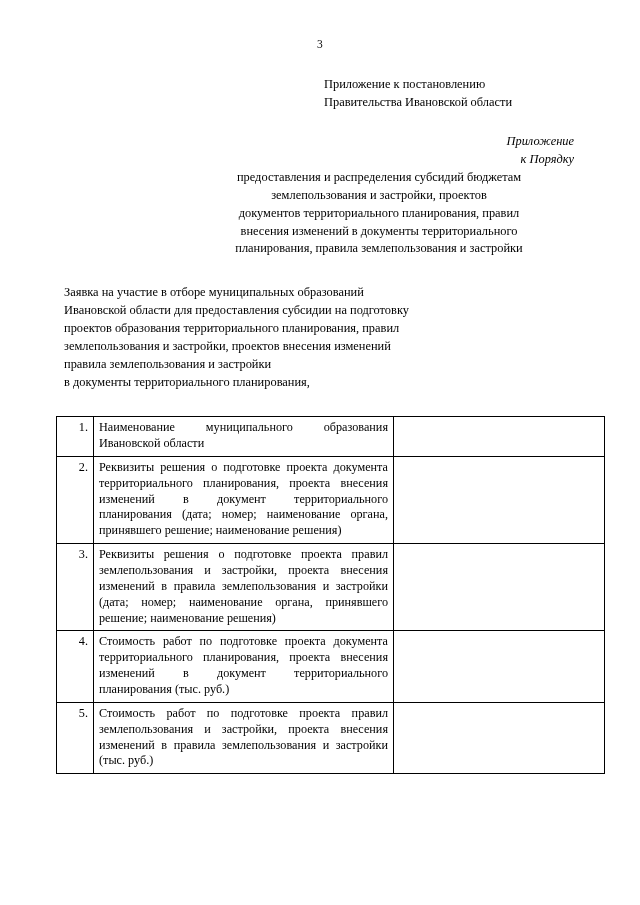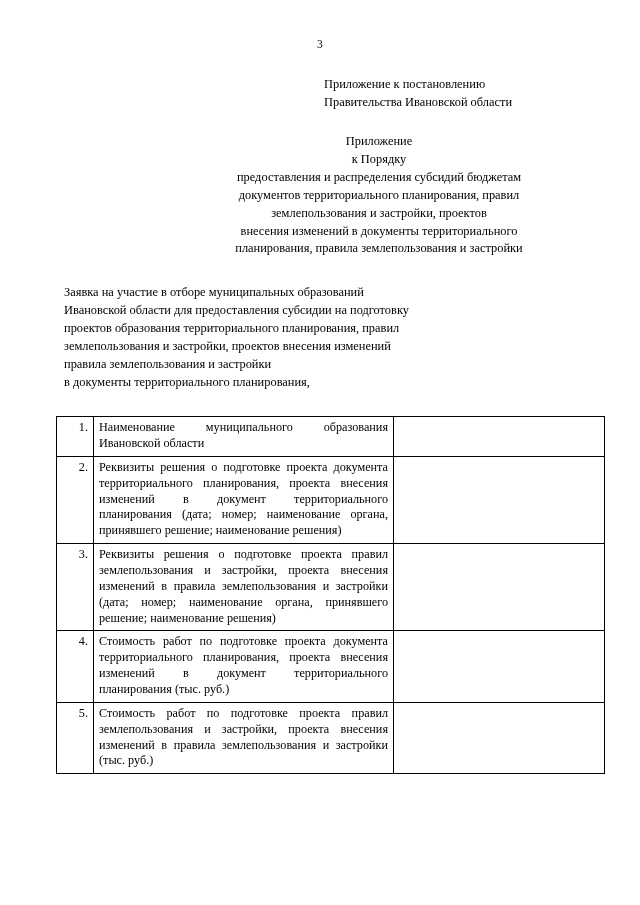--- a/index.html
+++ b/index.html
@@ -44,21 +44,22 @@
 
   .block-annex2 {
     width: 390px;
     margin-left: auto;
     margin-right: 10px;
     text-align: center;
     font-size: 12.4px;
     line-height: 1.44;
   }
   .block-annex2 .hdr {
-    text-align: center;
+    text-align: right;
+    font-style: italic;
   }
 
   .block-title {
     width: 100%;
     text-align: left;
     font-size: 12.4px;
     line-height: 1.45;
     padding: 0 8px;
     box-sizing: border-box;
   }
@@ -103,22 +104,22 @@
     <div class="ln">Приложение к постановлению</div>
     <div class="ln">Правительства Ивановской области</div>
   </div>
 
   <div class="gap-1"></div>
 
   <div class="block-annex2">
     <div class="hdr">Приложение</div>
     <div class="hdr">к Порядку</div>
     <div>предоставления и распределения субсидий бюджетам</div>
+    <div>землепользования и застройки, проектов</div>
     <div>документов территориального планирования, правил</div>
-    <div>землепользования и застройки, проектов</div>
     <div>внесения изменений в документы территориального</div>
     <div>планирования, правила землепользования и застройки</div>
   </div>
 
   <div class="gap-3"></div>
 
   <div class="block-title">
     <div>Заявка на участие в отборе муниципальных образований</div>
     <div>Ивановской области для предоставления субсидии на подготовку</div>
     <div>проектов образования территориального планирования, правил</div>

